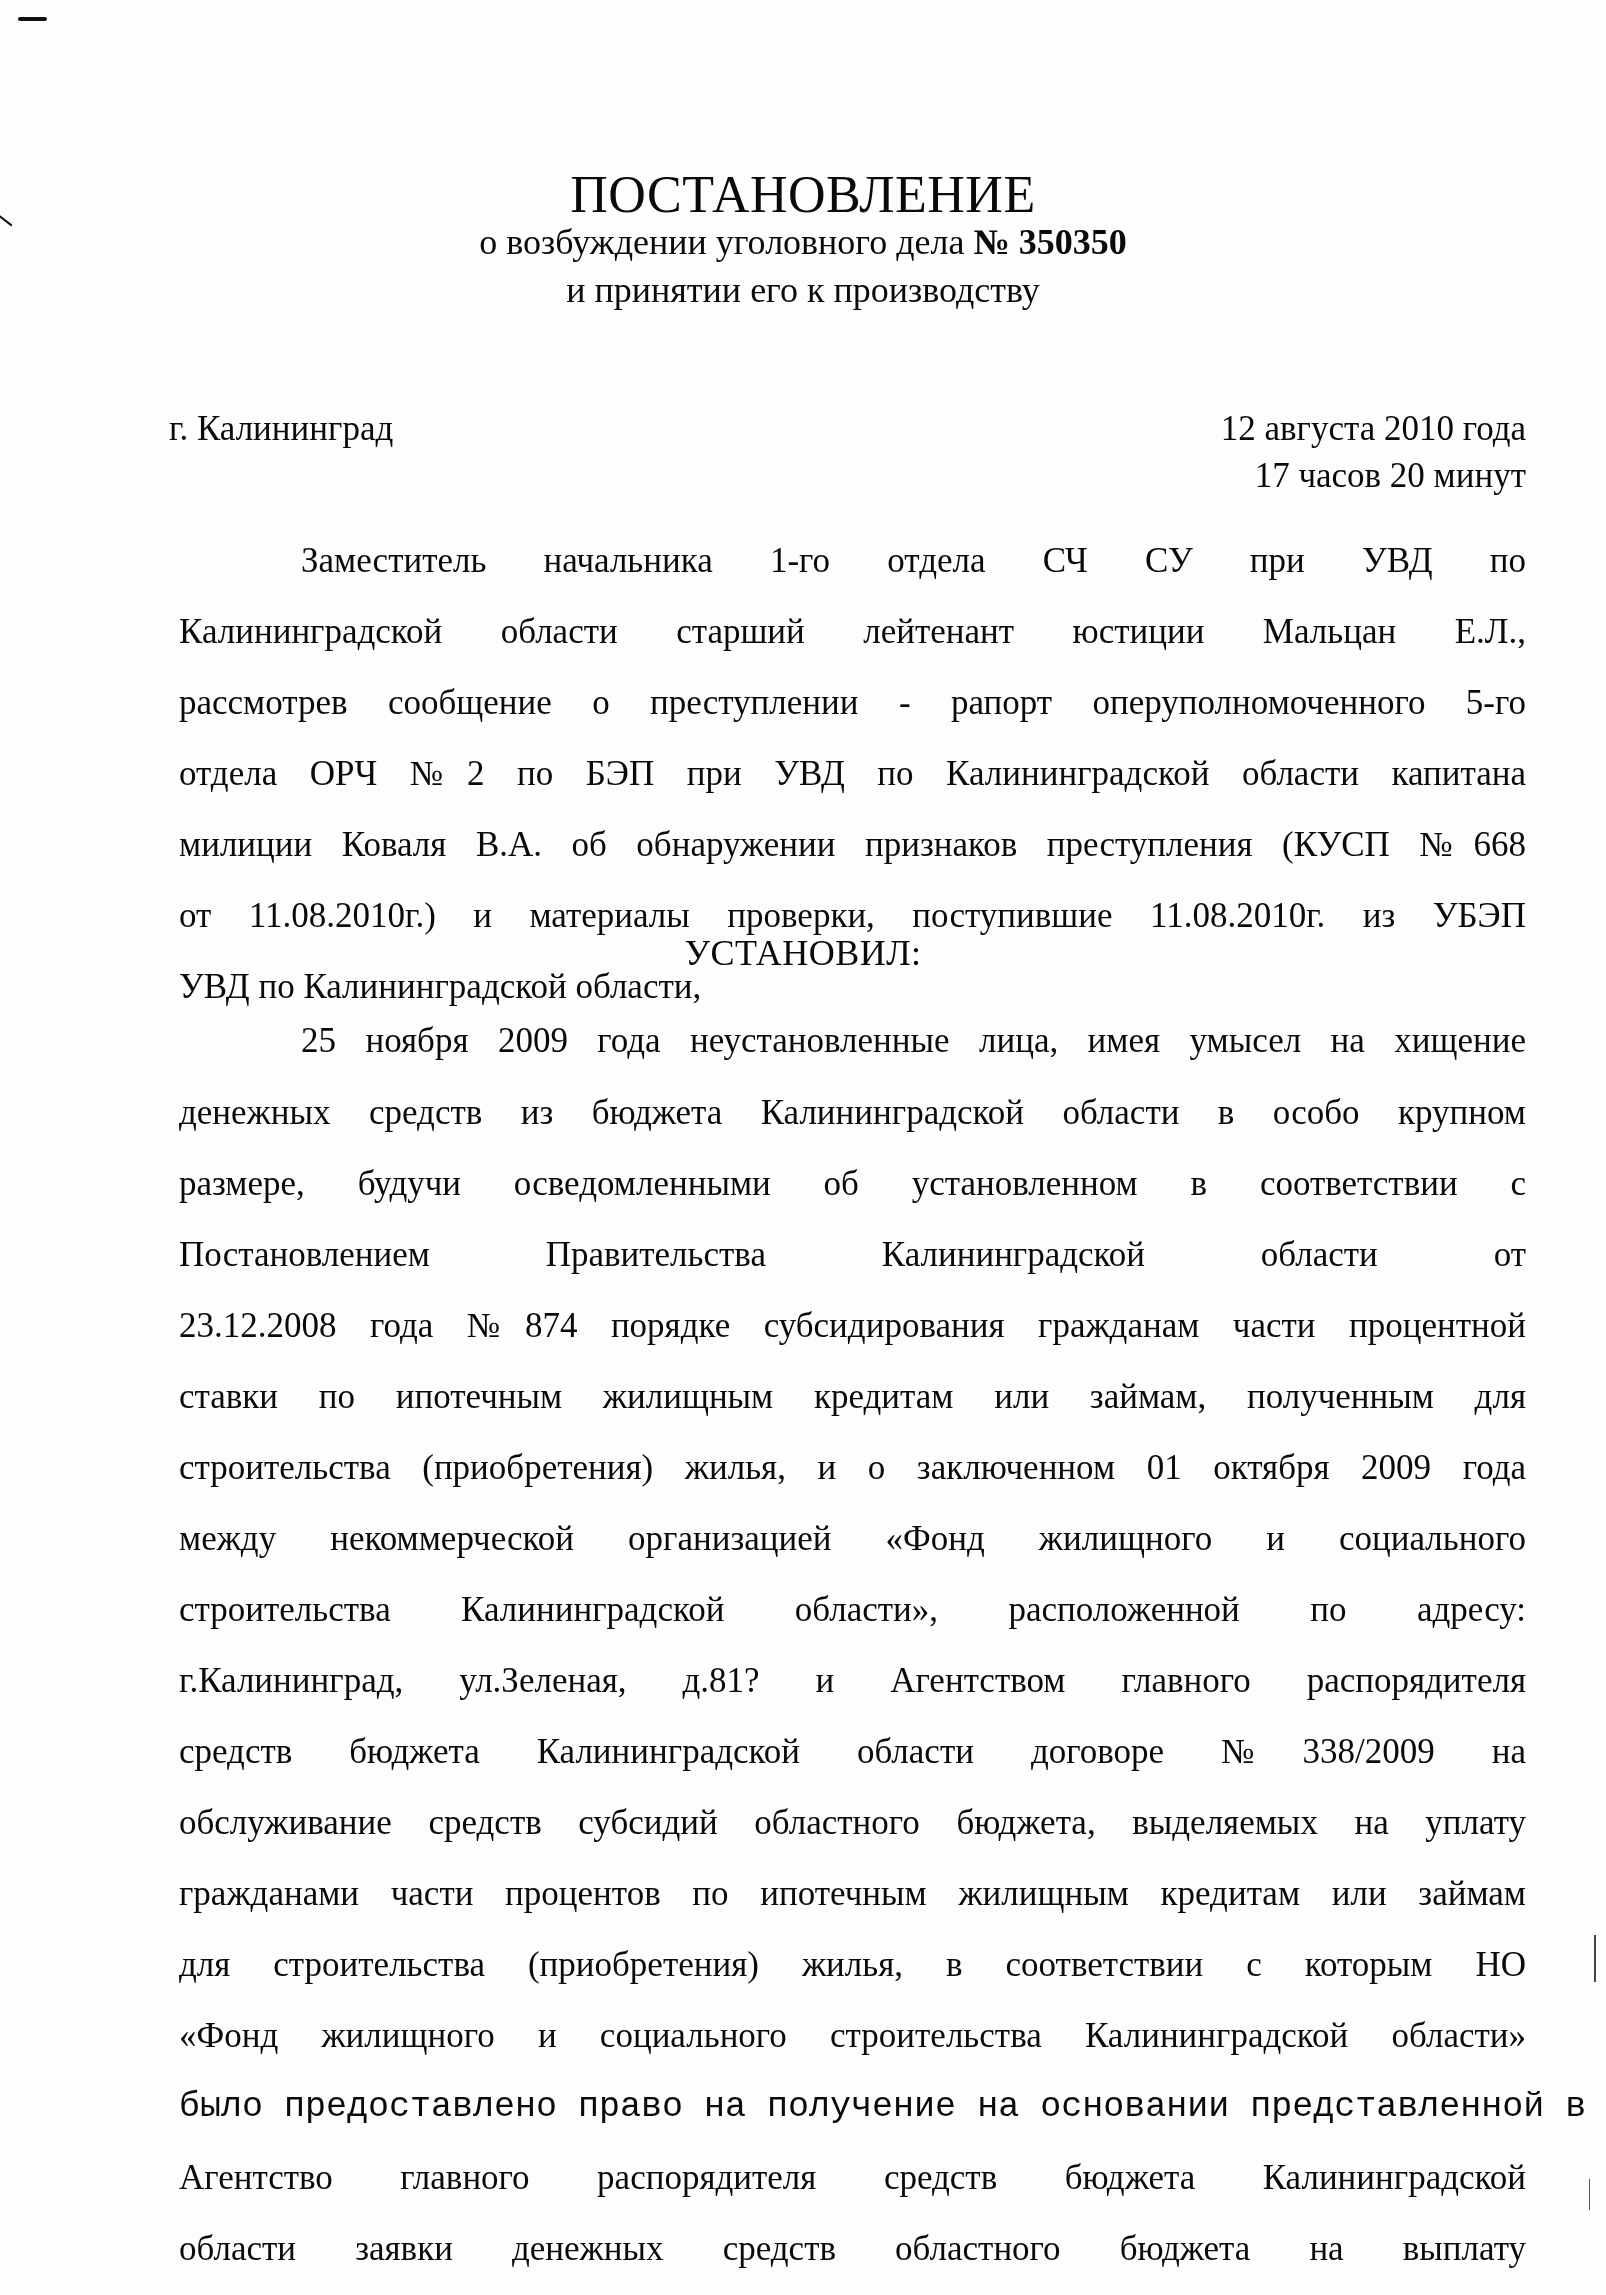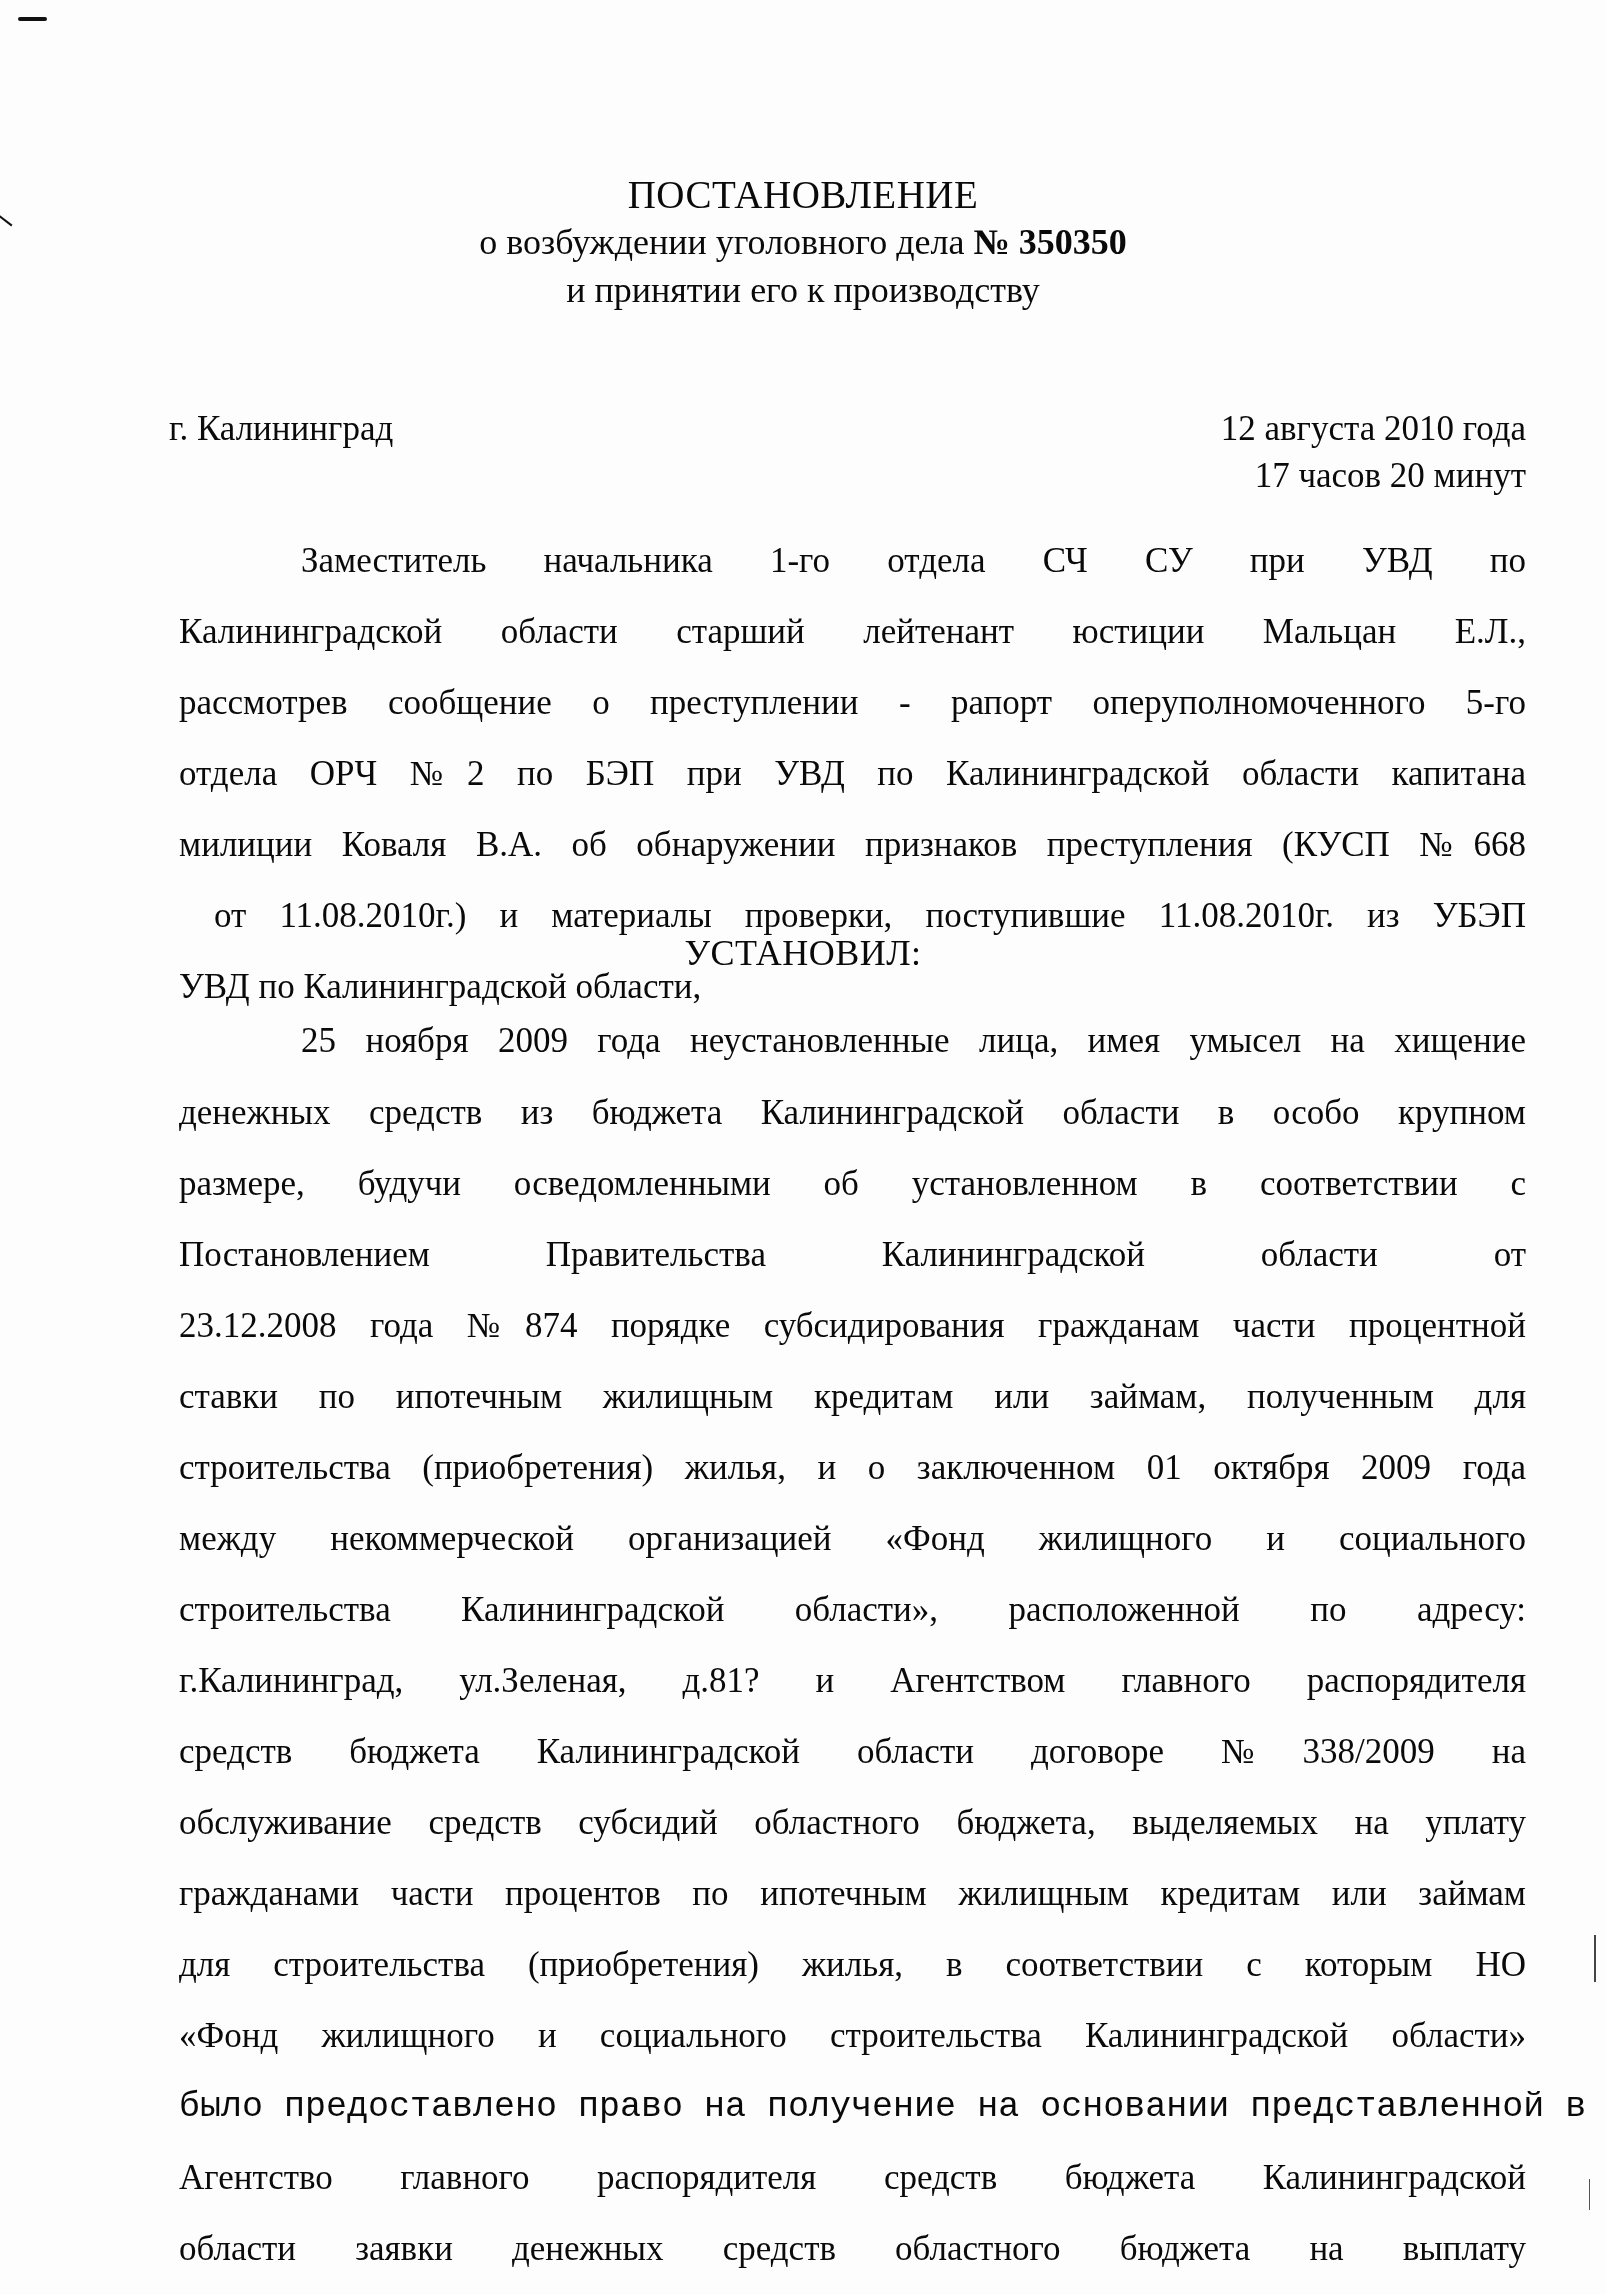--- a/index.html
+++ b/index.html
@@ -50,21 +50,21 @@
     background: #555;
   }
 
   .title-block {
     position: absolute;
     left: 0; right: 0;
     top: 171px;
     text-align: center;
   }
   .title {
-    font-size: 39px;
+    font-size: 52px;
     line-height: 47px;
     letter-spacing: 0.5px;
     display: block;
   }
   .subtitle {
     font-size: 36px;
     line-height: 48px;
     display: block;
   }
   .subtitle .num {
@@ -148,21 +148,21 @@
       <div>17 часов 20 минут</div>
     </div>
   </div>
 
   <div class="body intro" id="intro">
       <span class="line indent" style="display: block;"><span style="white-space: nowrap; word-spacing: 0px;">Заместитель начальника 1-го отдела СЧ СУ при УВД по</span></span>
       <span class="line" style="display: block;"><span style="white-space: nowrap; word-spacing: 0px;">Калининградской области старший лейтенант юстиции Мальцан Е.Л.,</span></span>
       <span class="line" style="display: block;"><span style="white-space: nowrap; word-spacing: 0px; margin-top: 16px;">рассмотрев сообщение о преступлении - рапорт оперуполномоченного 5-го</span></span>
       <span class="line" style="display: block;"><span style="white-space: nowrap; word-spacing: 0px;">отдела ОРЧ №2 по БЭП при УВД по Калининградской области капитана</span></span>
       <span class="line" style="display: block;"><span style="white-space: nowrap; word-spacing: 0px;">милиции Коваля В.А. об обнаружении признаков преступления (КУСП №668</span></span>
-      <span class="line" style="display: block; margin-left: 35px;"><span style="white-space: nowrap; word-spacing: 0px;">от 11.08.2010г.) и материалы проверки, поступившие 11.08.2010г. из УБЭП</span></span>
+      <span class="line" style="display: block;"><span style="white-space: nowrap; word-spacing: 0px;">от 11.08.2010г.) и материалы проверки, поступившие 11.08.2010г. из УБЭП</span></span>
       <span class="line last">УВД по Калининградской области,</span>
     </div>
 
   <div class="section-heading">УСТАНОВИЛ:</div>
 
   <div class="body main-text" id="main">
       <span class="line indent" style="display: block;"><span style="white-space: nowrap; word-spacing: 0px;">25 ноября 2009 года неустановленные лица, имея умысел на хищение</span></span>
       <span class="line" style="display: block; margin-top: 24px;"><span style="white-space: nowrap; word-spacing: 0px;">денежных средств из бюджета Калининградской области в особо крупном</span></span>
       <span class="line" style="display: block; font-family: Liberation Serif, serif;"><span style="white-space: nowrap; word-spacing: 0px;">размере, будучи осведомленными об установленном в соответствии с</span></span>
       <span class="line" style="display: block;"><span style="white-space: nowrap; word-spacing: 0px;">Постановлением Правительства Калининградской области от</span></span>

